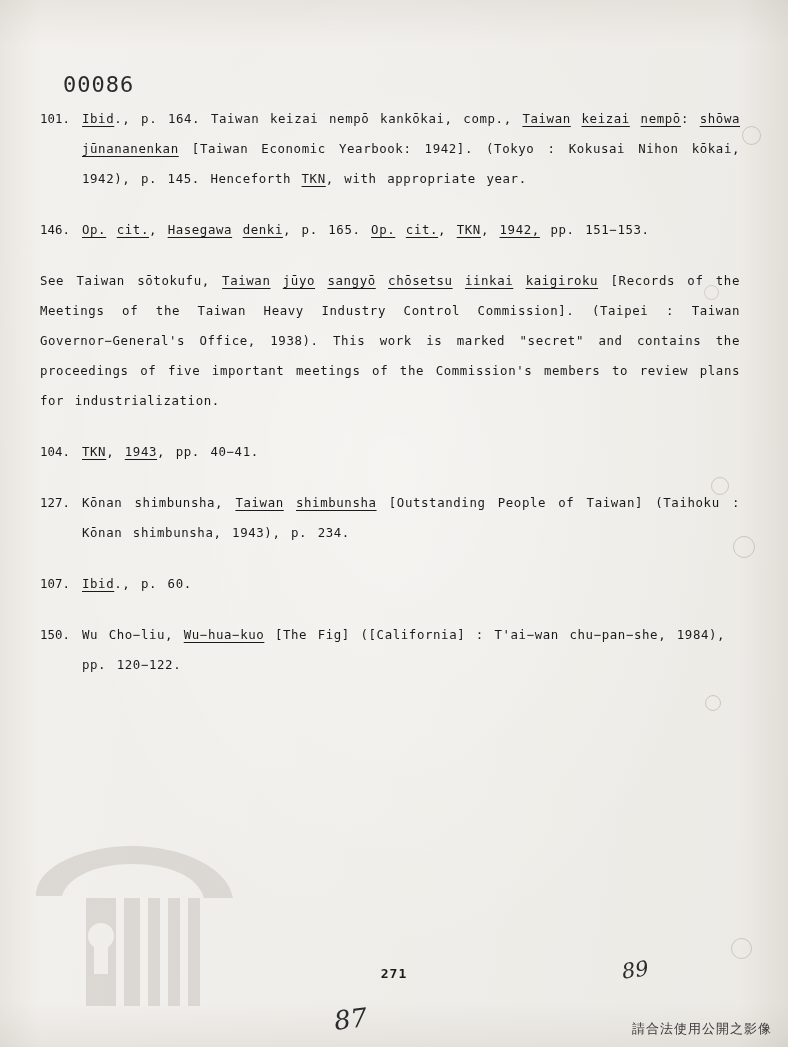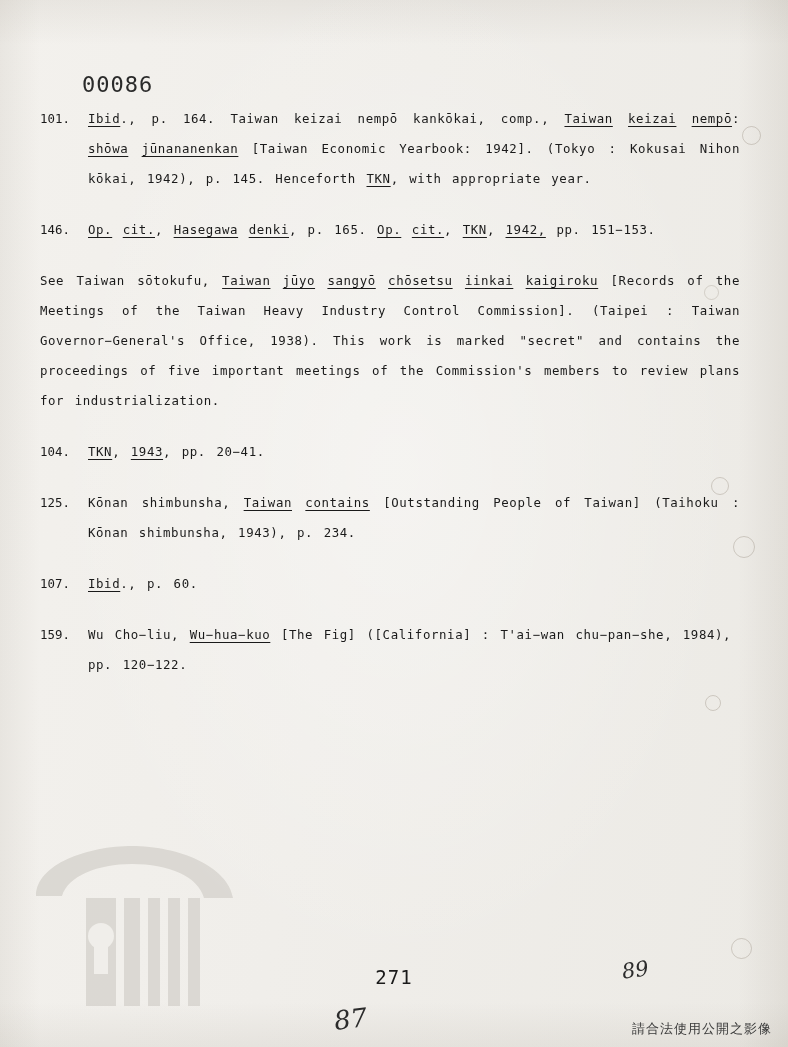--- a/index.html
+++ b/index.html
@@ -57,36 +57,34 @@
   .r6 { left: 731px; top: 938px; width: 19px; height: 19px; }
 
   .stamp-number {
     position: absolute;
     left: 63px;
     top: 72px;
     font-family: "DejaVu Sans Mono", monospace;
     font-size: 22px;
     letter-spacing: 1px;
     color: #2a2a2a;
-    margin-left: 19px;
   }
 
   .content {
     position: absolute;
     left: 40px;
     top: 104px;
     width: 700px;
   }
 
   .note {
     display: flex;
     margin-bottom: 21px;
     font-size: 12.4px;
     line-height: 30px;
-    gap: 6px;
   }
   .note-num {
     width: 42px;
     flex: 0 0 42px;
     text-align: left;
     white-space: nowrap;
   }
   .note-body {
     flex: 1 1 auto;
     text-align: justify;
@@ -96,22 +94,23 @@
   }
   .note-body.nj { text-align: left; }
   .u { text-decoration: underline; text-underline-offset: 3px; }
 
   .page-number {
     position: absolute;
     left: 0;
     right: 0;
     top: 966px;
     text-align: center;
-    font-size: 19px;
+    font-size: 13px;
     letter-spacing: 1px;
+    font-weight: bold;
   }
 
   .hand {
     position: absolute;
     font-family: "DejaVu Serif", serif;
     color: #2b2b2b;
   }
   .hand-89 {
     left: 622px;
     top: 958px;
@@ -173,32 +172,32 @@
       </div>
       <div class="note">
         <div class="note-num">146.</div>
         <div class="note-body"><span class="u">Op.</span><span> </span><span class="u">cit.</span><span>, </span><span class="u">Hasegawa</span><span> </span><span class="u">denki</span><span>, p. 165.   </span><span class="u">Op.</span><span> </span><span class="u">cit.</span><span>, </span><span class="u">TKN</span><span>, </span><span class="u">1942,</span><span> pp. 151−153.</span></div>
       </div>
       <div class="note">
         <div class="note-body"><span>See Taiwan sōtokufu, </span><span class="u">Taiwan</span><span> </span><span class="u">jūyo</span><span> </span><span class="u">sangyō</span><span> </span><span class="u">chōsetsu</span><span> </span><span class="u">iinkai</span><span> </span><span class="u">kaigiroku</span><span> [Records of the Meetings of the Taiwan Heavy Industry Control Commission].  (Taipei : Taiwan Governor−General's Office, 1938).  This work is marked "secret" and contains the proceedings of five important meetings of the Commission's members to review plans for industrialization.</span></div>
       </div>
       <div class="note">
         <div class="note-num">104.</div>
-        <div class="note-body nj"><span class="u">TKN</span><span>, </span><span class="u">1943</span><span>, pp. 20−41.</span></div>
-      </div>
-      <div class="note">
-        <div class="note-num">125.</div>
-        <div class="note-body"><span>Kōnan shimbunsha, </span><span class="u">Taiwan</span><span> </span><span class="u">contains</span><span> [Outstanding People of Taiwan] (Taihoku : Kōnan shimbunsha, 1943), p. 234.</span></div>
+        <div class="note-body nj"><span class="u">TKN</span><span>, </span><span class="u">1943</span><span>, pp. 40−41.</span></div>
+      </div>
+      <div class="note">
+        <div class="note-num">127.</div>
+        <div class="note-body"><span>Kōnan shimbunsha, </span><span class="u">Taiwan</span><span> </span><span class="u">shimbunsha</span><span> [Outstanding People of Taiwan] (Taihoku : Kōnan shimbunsha, 1943), p. 234.</span></div>
       </div>
       <div class="note">
         <div class="note-num">107.</div>
         <div class="note-body nj"><span class="u">Ibid</span><span>., p. 60.</span></div>
       </div>
       <div class="note">
-        <div class="note-num">159.</div>
+        <div class="note-num">150.</div>
         <div class="note-body nj"><span>Wu Cho−liu, </span><span class="u">Wu−hua−kuo</span><span> [The Fig]  ([California] : T'ai−wan chu−pan−she, 1984), pp. 120−122.</span></div>
       </div>
     </div>
 
   <div class="page-number">271</div>
 
   <div class="hand hand-89">89</div>
   <div class="hand hand-87">87</div>
 
   <div class="footer-cjk">請合法使用公開之影像</div>

